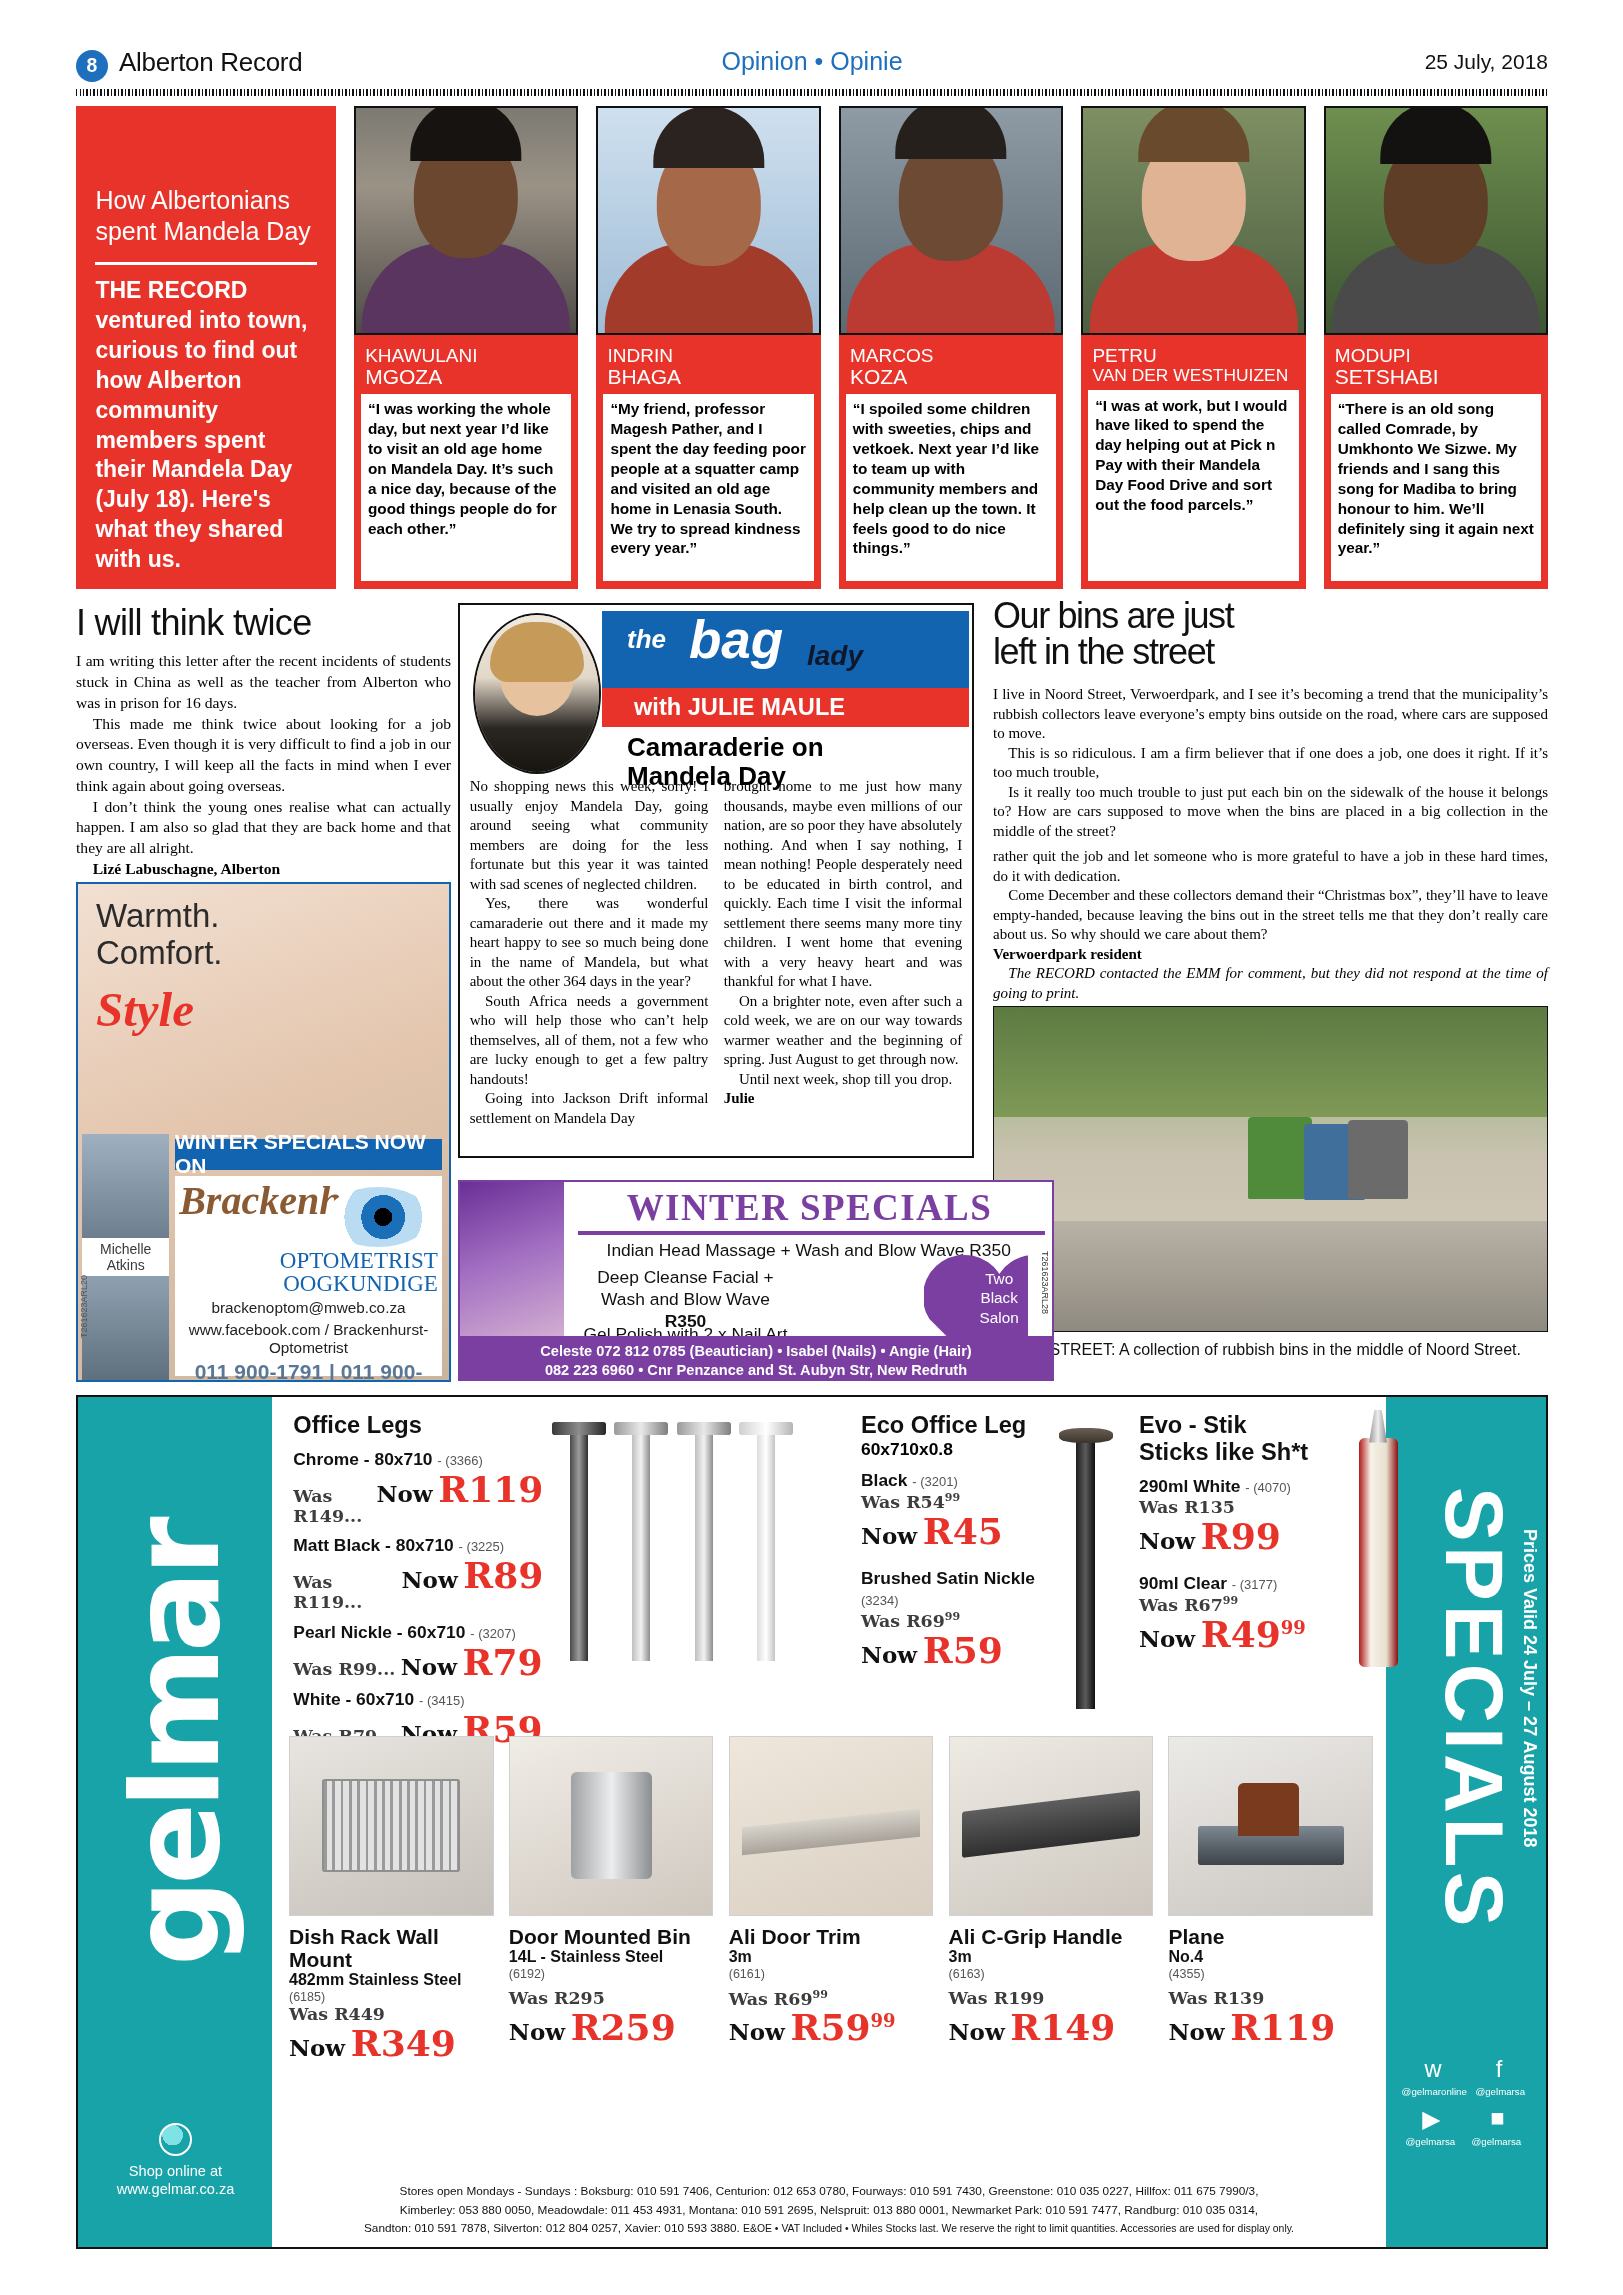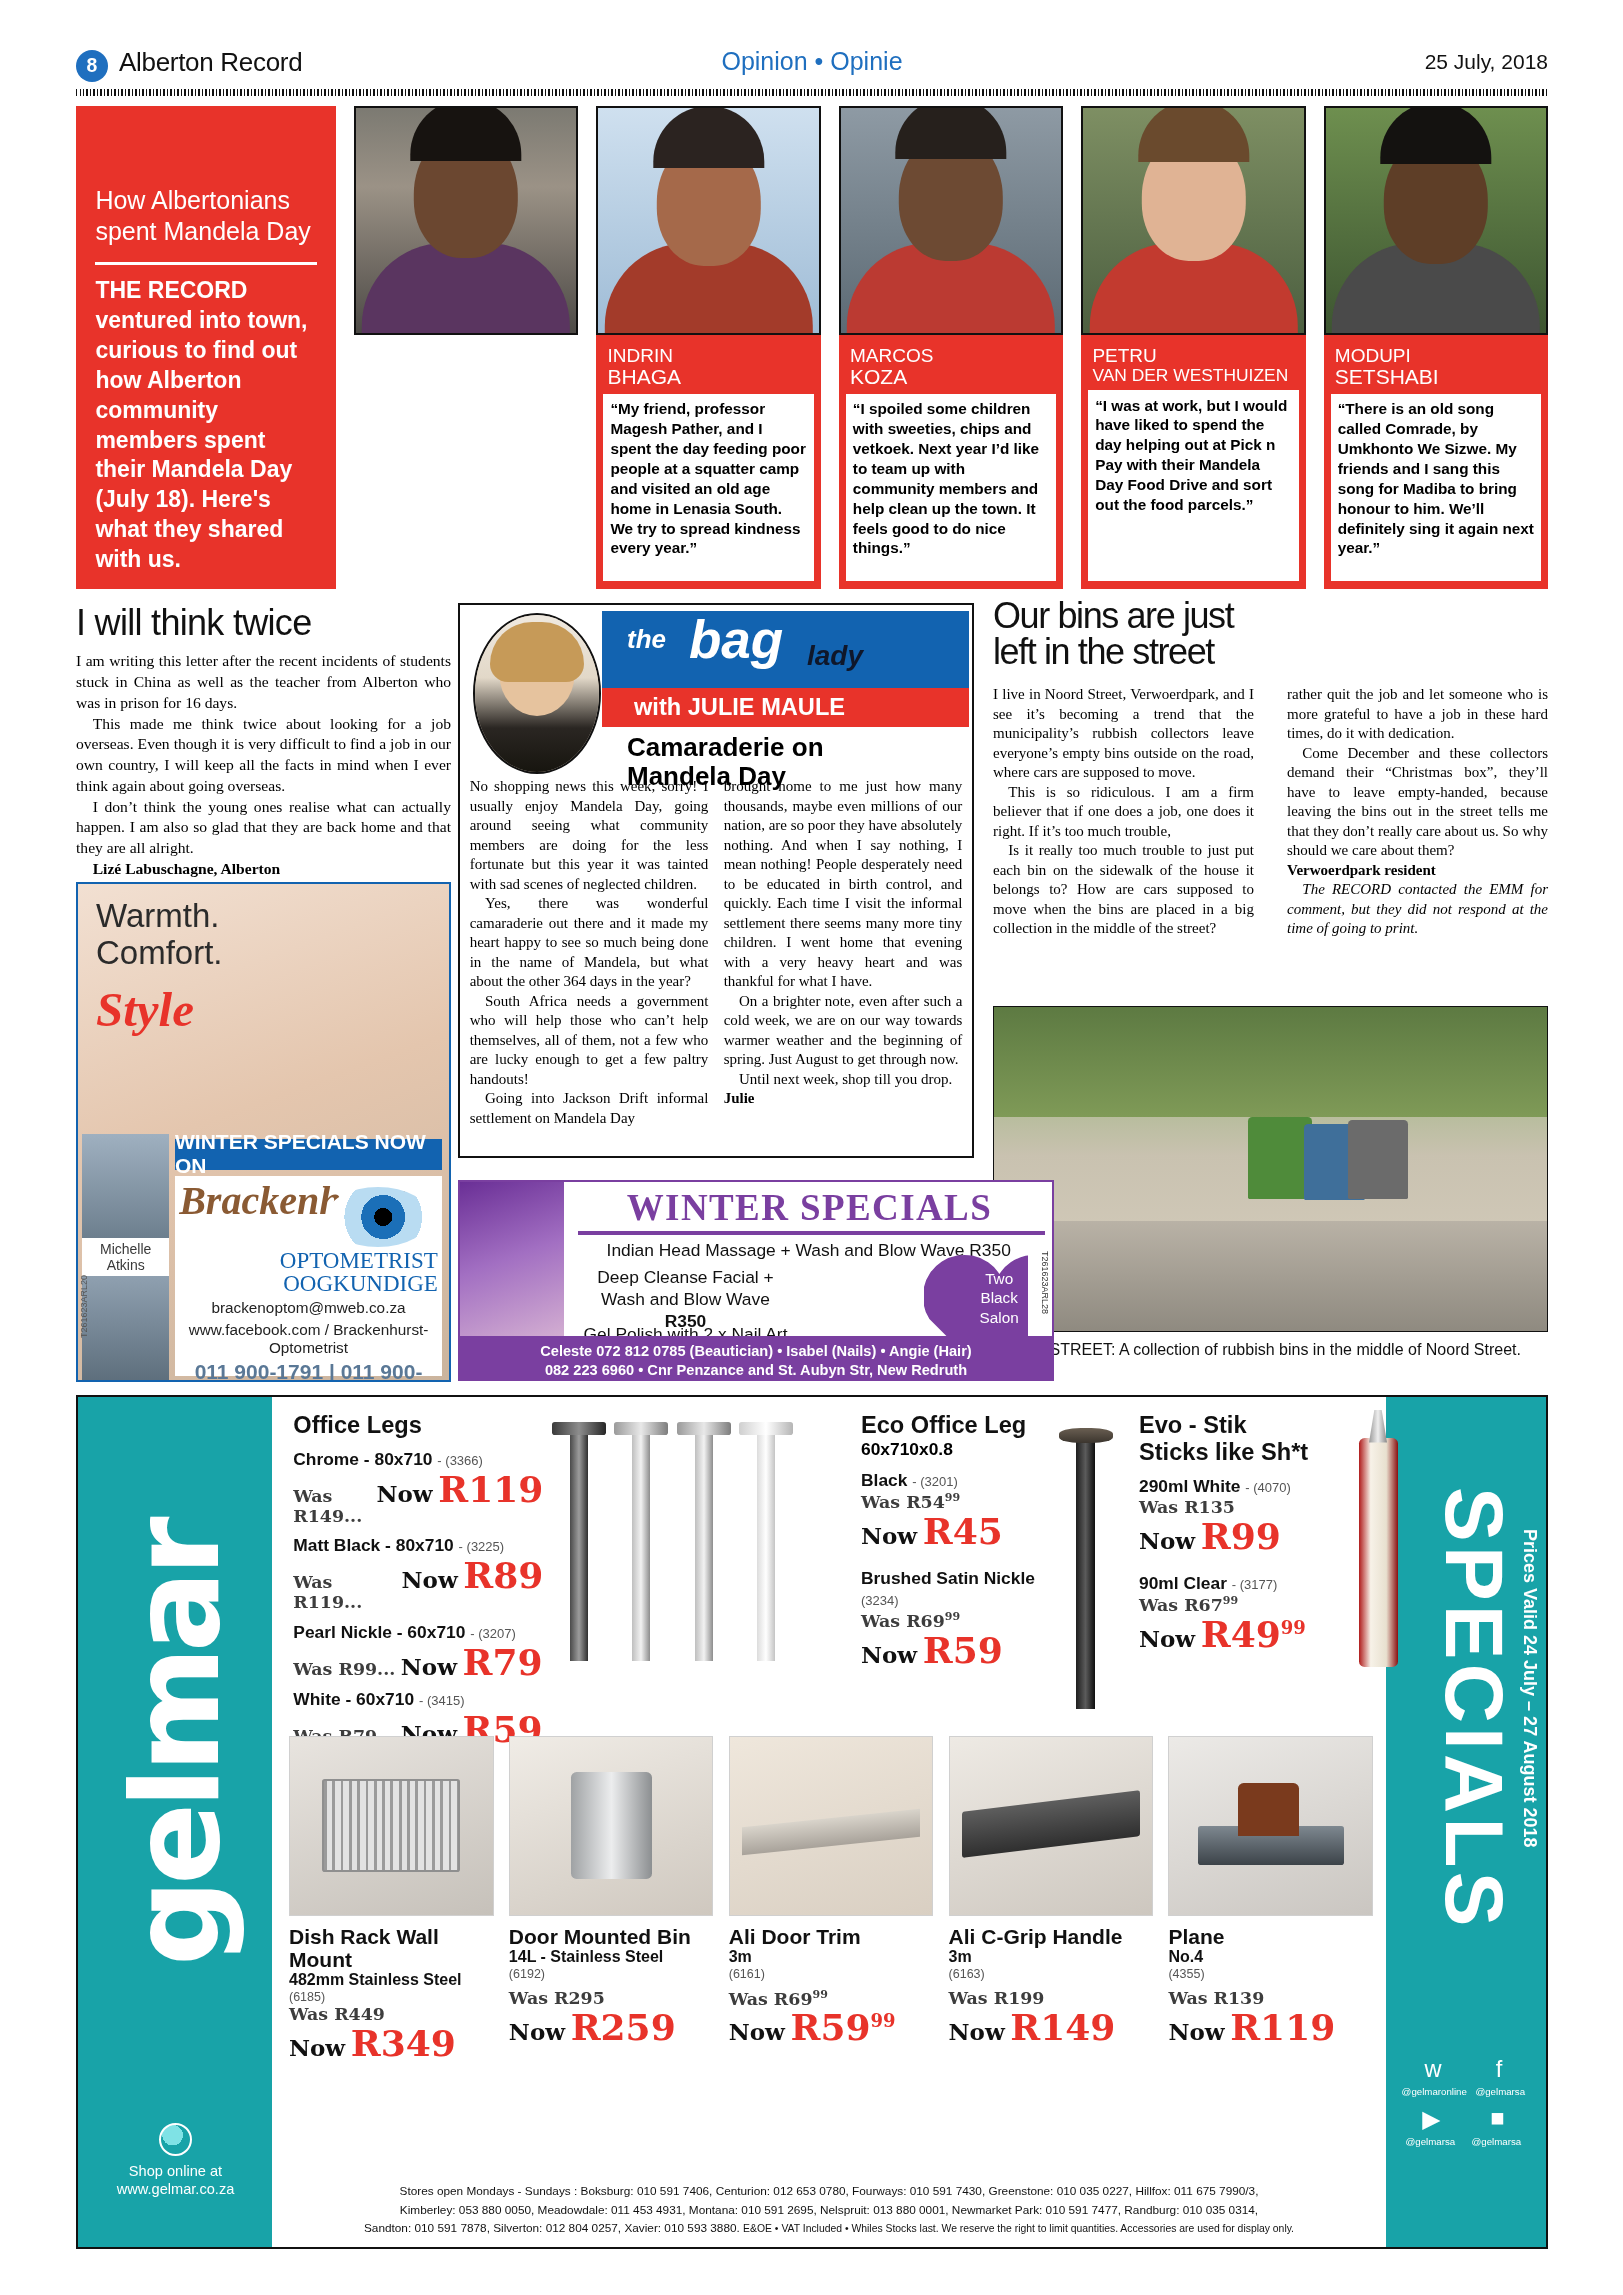--- a/index.html
+++ b/index.html
@@ -77,21 +77,21 @@
                  border-radius:50%; border:2.8px solid #111; overflow:hidden; background:#d8c8b8; }
   .bl-title { position:absolute; left:167px; top:128px; font-size:26px; font-weight:bold; line-height:1.12; color:#000; }
   .bl-cols { position:absolute; left:9.7px; top:172px; right:9.7px; bottom:5.6px; display:flex; gap:15.3px; }
   .bl-cols .col { flex:1; font-family:"Liberation Serif", serif; font-size:15px; line-height:1.3; text-align:justify; }
   .bl-cols .col p { text-indent:15.3px; }
   .bl-cols .col p:first-child { text-indent:0; }
 
   
   .bins { position:absolute; left:993px; top:598px; width: 555px; }
   .bins h1 { font-size: 36px; font-weight:400; letter-spacing:-1.4px; line-height:1.0; color:#111; }
-  .bins-cols { display:flex; gap:33px; margin-top:15.3px; }
+  .bins-cols { display:flex; gap:6px; margin-top:15.3px;flex-direction:column; }
   .bins-cols .col { flex:1; font-family:"Liberation Serif", serif; font-size:15px; line-height:1.3; text-align:justify; }
   .bins-cols .col p { text-indent:15.3px; }
   .bins-cols .col p.noind { text-indent:0; }
   .bins-cols .col p.bold { font-weight:bold; text-indent:0; }
   .bins-cols .col p.ital { font-style:italic; }
   .bins-photo { position:absolute; left:993px; top:1006px; width:555px; height:326px;
                 border:1.4px solid #111; overflow:hidden; }
   .bins-cap { position:absolute; left:993px; top:1340px; width:555px; font-size:16px;
               line-height:1.22; color:#111; }
 
@@ -218,20 +218,27 @@
     </div>
 
     <div class="vox-card">
       <div class="vox-photo" style="background:linear-gradient(180deg,#7c7a72 0%,#9b9286 35%,#4d4a46 100%)">
         <div class="face" style="bottom:0;width:100%;height:100%">
           <div class="torso" style="background:#5a3560"></div>
           <div class="head" style="bottom:75px;background:#6b4730"></div>
           <div class="hair" style="bottom:172px;background:#171310"></div>
         </div>
       </div>
+      <div class="vox-body">
+        <div class="vox-name">
+          <span>KHAWULANI</span>
+          <span class="ln2">MGOZA</span>
+        </div>
+        <div class="vox-quote">“I was working the whole day, but next year I’d like to visit an old age home on Mandela Day. It’s such a nice day, because of the good things people do for each other.”</div>
+      </div>
     </div>
 
     <div class="vox-card">
       <div class="vox-photo" style="background:linear-gradient(180deg,#cfe0ef 0%,#9fbcd6 100%)">
         <div class="face" style="bottom:0;width:100%;height:100%">
           <div class="torso" style="background:#a33b2a"></div>
           <div class="head" style="bottom:67px;background:#a5694a"></div>
           <div class="hair" style="bottom:165px;background:#2b2320"></div>
         </div>
       </div>

